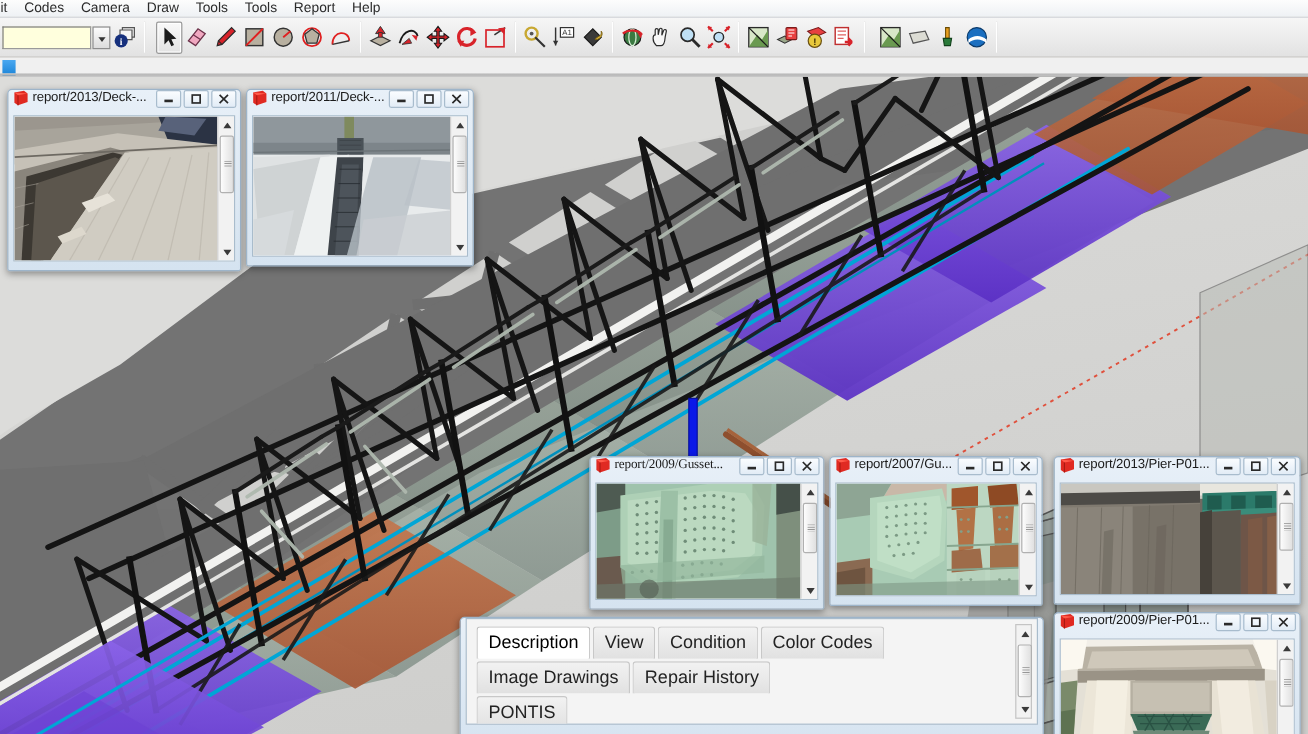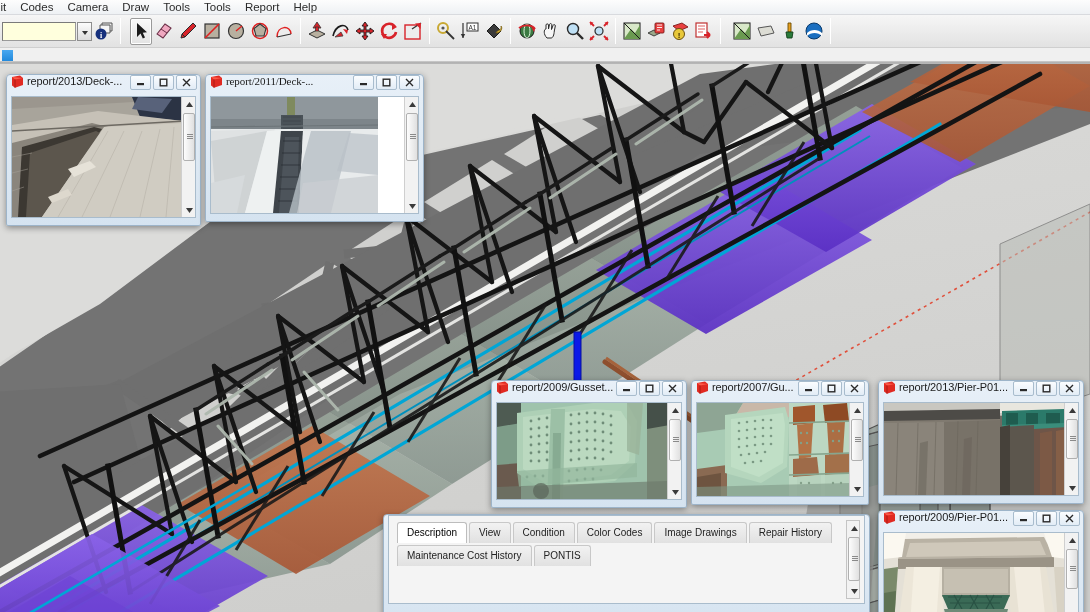--- a/index.html
+++ b/index.html
@@ -149,21 +149,21 @@
   #win-report .rep-body {
     margin:0 4px 4px 4px; background:#f4f4f4;
     border:1px solid #a9bccc; display:flex; height:calc(100% - 21px);
   }
   .rep-main{flex:1 1 auto; padding:6px 0 0 8px; overflow:hidden;}
   .tabrow{display:flex; flex-wrap:wrap; gap:2px; padding-right:6px;}
   .rtab{
     background:linear-gradient(#f2f2f2,#e1e1e1);
     border:1px solid #c8c8c8; border-bottom:none;
     border-radius:3px 3px 0 0;
-    padding:4px 9px 5px 9px; font-size:10px; color:#232323;
+    padding:4px 9px 5px 9px; font-size:15px; color:#232323;
     white-space:nowrap;
   }
   .rtab.sel{ background:#fff; border-color:#bdbdbd; color:#000; }
 </style>
 </head>
 <body>
 
 <div id="menubar">
   <div class="menu-item">dit</div>
   <div class="menu-item">Codes</div>
@@ -752,21 +752,21 @@
       <div class="thumb" style="top:16px; height:48px;"></div>
       <div class="arr dn">
         <svg width="7" height="5" viewBox="0 0 7 5">
             <path d="M3.5 5 L0 0 L7 0 Z" fill="#3a3a3a"></path>
           </svg>
       </div>
     </div>
   </div>
 </div>
 
-<div class="win" id="win2" style="left:205px; top:74px; width:219px; height:148px;font-family:Liberation Serif, serif;">
+<div class="win" id="win2" style="left:205px; top:74px; width:190px; height:148px;">
   <div class="win-title">
     <span class="win-icon">
       <svg width="13" height="14" viewBox="0 0 13 14">
         <path d="M1 2 L9 0.6 L12 3 L12 10 L4 12.8 L1 10.6 Z" fill="#e02a22"></path>
         <path d="M1 2 L4 4.4 L12 3" fill="#ff5a4a"></path>
         <path d="M4 4.4 L4 12.8" stroke="#a01810" stroke-width="0.8" fill="none"></path>
       </svg>
     </span>
     <span class="win-caption">report/2011/Deck-...</span>
     <span class="win-btns">
@@ -829,21 +829,21 @@
       <div class="thumb" style="top:16px; height:48px;"></div>
       <div class="arr dn">
         <svg width="7" height="5" viewBox="0 0 7 5">
             <path d="M3.5 5 L0 0 L7 0 Z" fill="#3a3a3a"></path>
           </svg>
       </div>
     </div>
   </div>
 </div>
 
-<div class="win" id="win3" style="left:491px; top:380px; width:196px; height:128px;">
+<div class="win" id="win3" style="left:491px; top:380px; width:196px; height:128px;font-family:Liberation Serif, serif;">
   <div class="win-title">
     <span class="win-icon">
       <svg width="13" height="14" viewBox="0 0 13 14">
         <path d="M1 2 L9 0.6 L12 3 L12 10 L4 12.8 L1 10.6 Z" fill="#e02a22"></path>
         <path d="M1 2 L4 4.4 L12 3" fill="#ff5a4a"></path>
         <path d="M4 4.4 L4 12.8" stroke="#a01810" stroke-width="0.8" fill="none"></path>
       </svg>
     </span>
     <span class="win-caption">report/2009/Gusset...</span>
     <span class="win-btns">
@@ -1237,21 +1237,20 @@
     <div class="rep-main">
       <div class="tabrow">
         <div class="rtab sel">Description</div>
         <div class="rtab">View</div>
         <div class="rtab">Condition</div>
         <div class="rtab">Color Codes</div>
         <div class="rtab">Image Drawings</div>
         <div class="rtab">Repair History</div>
       </div>
       <div class="tabrow" style="margin-top:2px;">
-        <div class="rtab">Maintenance Cost History</div>
         <div class="rtab">PONTIS</div>
       </div>
 
     </div>
     <div class="vscroll" style="margin:4px 4px 4px 0; border:1px solid #c4c4c4;">
       <div class="arr up">
         <svg width="7" height="5" viewBox="0 0 7 5">
             <path d="M3.5 0 L7 5 L0 5 Z" fill="#3a3a3a"></path>
           </svg>
       </div>

